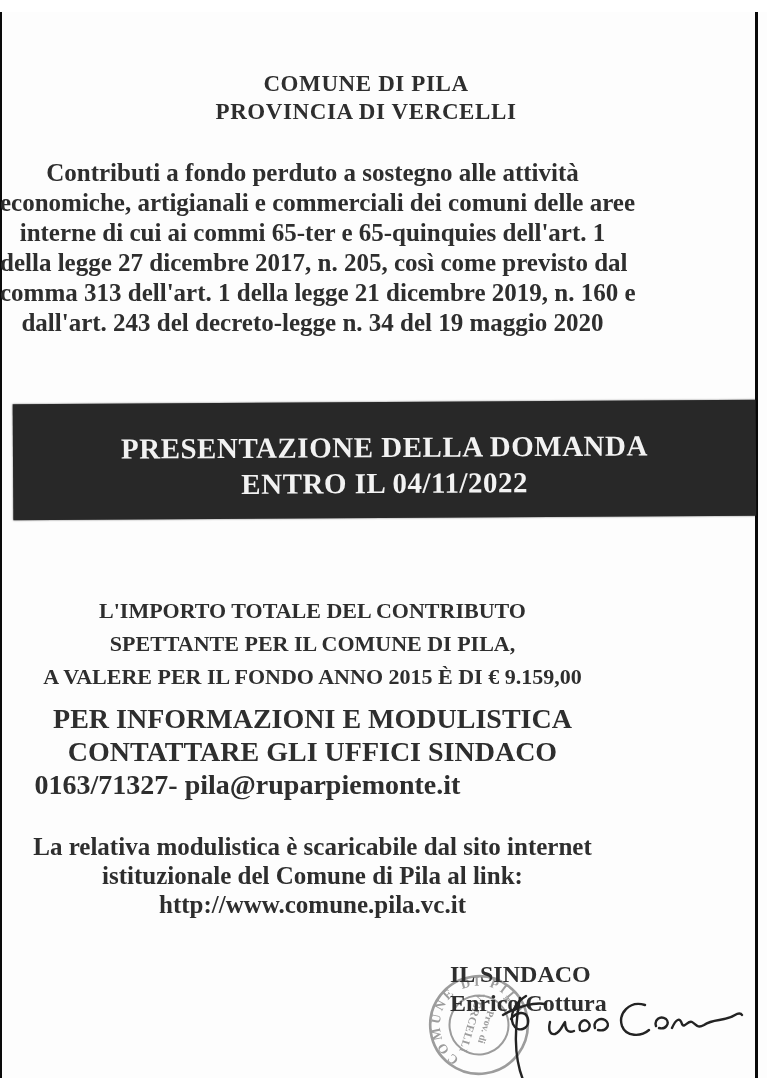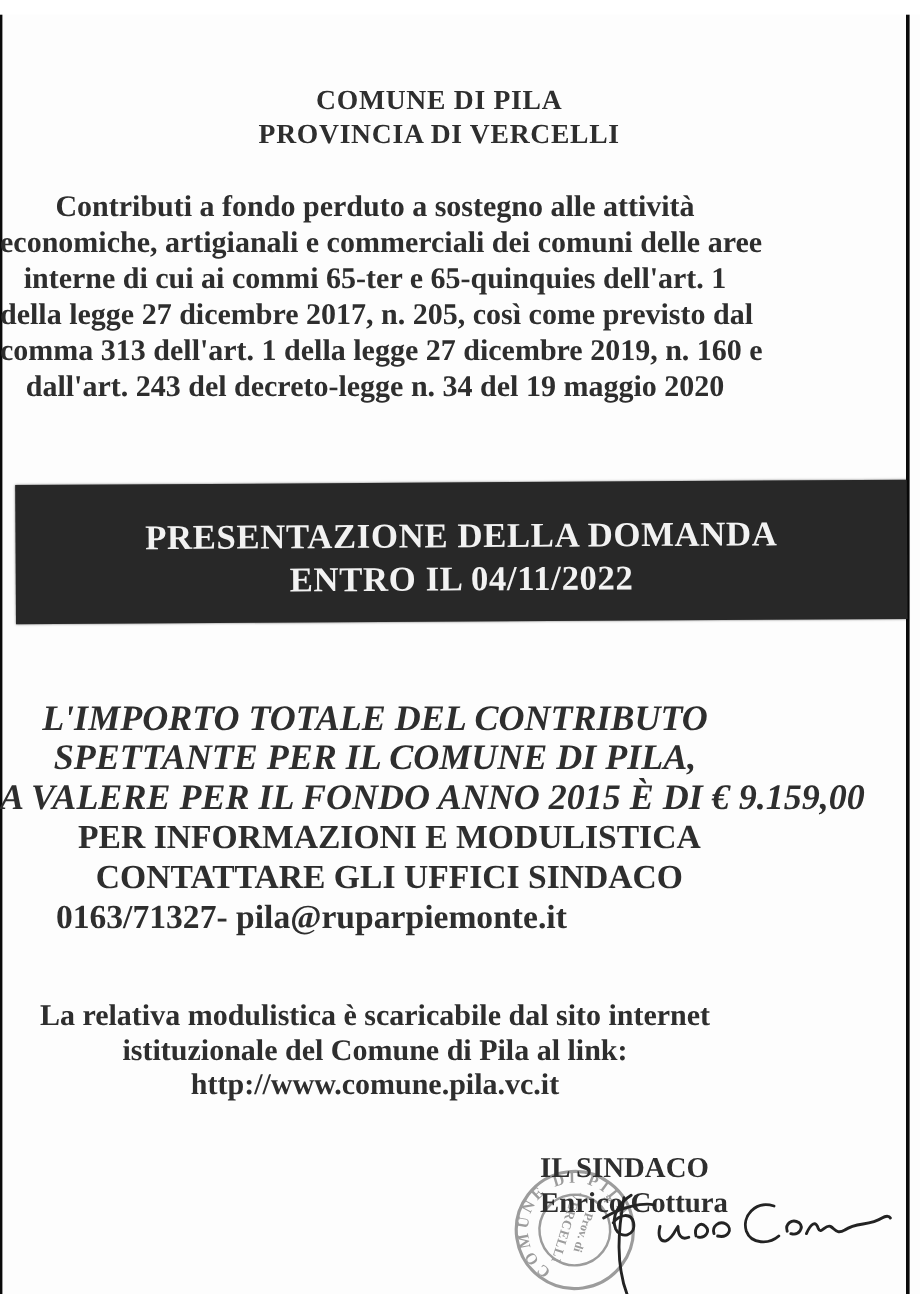--- a/index.html
+++ b/index.html
@@ -29,23 +29,23 @@
     position:absolute;top:390px;left:13px;width:743px;height:116px;
     background:var(--banner-bg,#282828);
     color:var(--banner-text,#f2f2f2);
     display:flex;flex-direction:column;align-items:center;justify-content:center;
     box-sizing:border-box;padding-top:10px;
     font-size:29px;line-height:36px;letter-spacing:0.5px;
     transform:rotate(-0.35deg);
     box-shadow:0 0 2px rgba(0,0,0,0.6);
   }
 
-  .amount{top:570px;font-size:30px;line-height:33px;font-style:italic;}
+  .amount{top:582px;font-size:22px;line-height:33px;}
 
-  .contact{top:670px;font-size:28px;line-height:33px;padding-left:12px;}
+  .contact{top:690px;font-size:28px;line-height:33px;}
   .contact .shift{transform:translateX(-65px);font-size:28px;}
 
   .download{top:820px;font-size:25px;line-height:29px;}
 
   .sig-text{position:absolute;top:948px;left:450px;width:255px;text-align:left;
     font-size:24px;line-height:29px;}
 
   .stamp{position:absolute;left:416px;top:950px;width:126px;height:126px;
     transform:rotate(-8deg);opacity:0.88;}
   .stamp circle{fill:none;stroke:var(--stamp-ink,#8f8f8f);}
@@ -72,21 +72,21 @@
   <header class="center-block header">
     <div class="line">COMUNE DI PILA</div>
     <div class="line">PROVINCIA DI VERCELLI</div>
   </header>
 
   <section class="center-block intro">
     <div class="line">Contributi a fondo perduto a sostegno alle attività</div>
     <div class="line">economiche, artigianali e commerciali dei comuni delle aree</div>
     <div class="line">interne di cui ai commi 65-ter e 65-quinquies dell'art. 1</div>
     <div class="line">della legge 27 dicembre 2017, n. 205, così come previsto dal</div>
-    <div class="line">comma 313 dell'art. 1 della legge 27 dicembre 2019, n. 160 e</div>
+    <div class="line">comma 313 dell'art. 1 della legge 21 dicembre 2019, n. 160 e</div>
     <div class="line">dall'art. 243 del decreto-legge n. 34 del 19 maggio 2020</div>
   </section>
 
   <section class="banner">
     <div class="line">PRESENTAZIONE DELLA DOMANDA</div>
     <div class="line">ENTRO IL 04/11/2022</div>
   </section>
 
   <section class="center-block amount">
     <div class="line">L'IMPORTO TOTALE DEL CONTRIBUTO</div>

